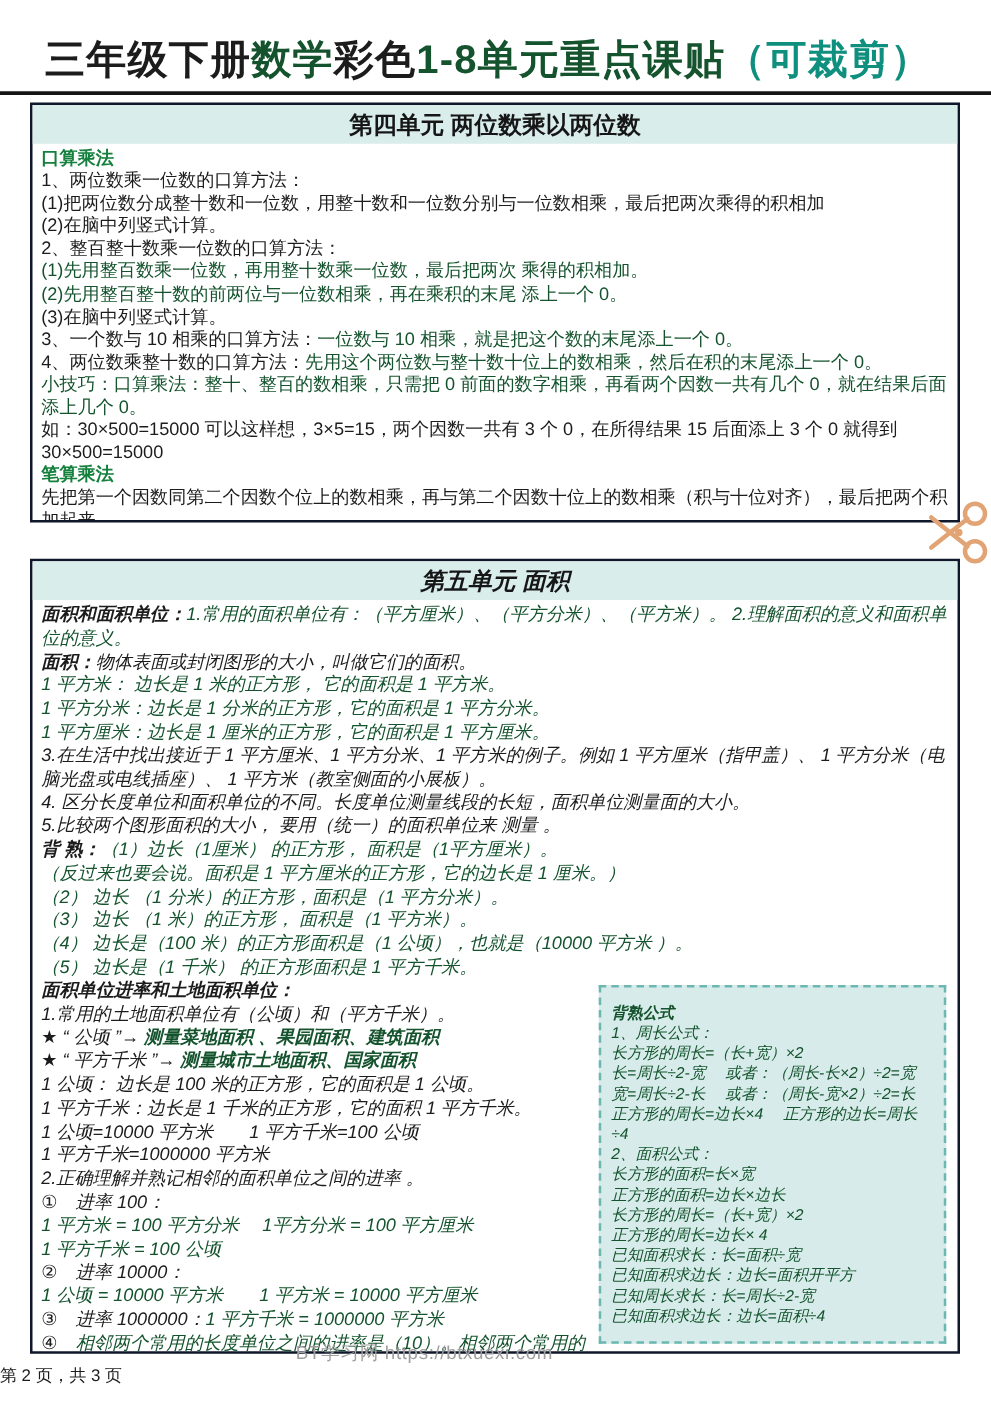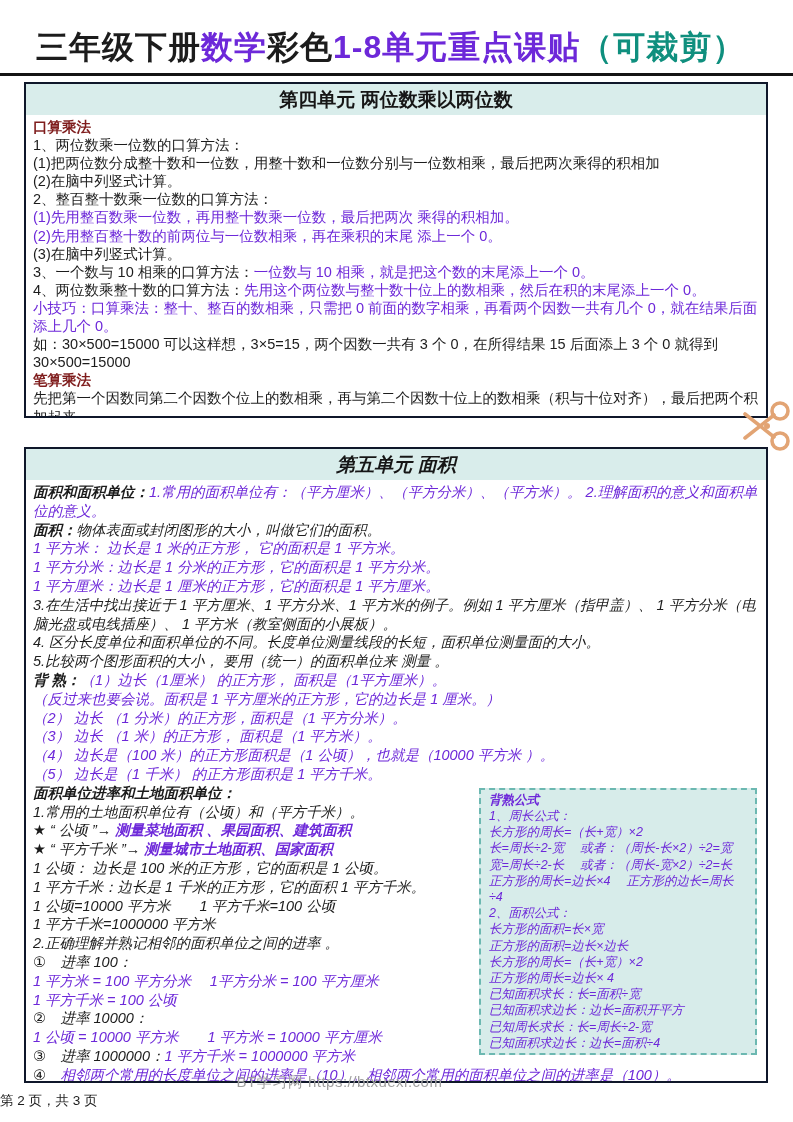--- a/index.html
+++ b/index.html
@@ -16,27 +16,27 @@
   .box2{top:447px;height:636px;font-style:italic;}
 
   .band{background:#d9edeb;text-align:center;font-size:19px;font-weight:700;color:#161616;
         padding:3px 0 2px 0;}
 
   .content{padding:3px 7px 0 7px;font-size:14.5px;line-height:18.1px;color:#1c1c1c;}
   .box2 .content{line-height:18.8px;}
   .line{white-space:normal;}
 
   .c-blk{color:#1c1c1c;}
-  .c-red{color:#6d28d9;}
-  .c-blue{color:#7f1d1d;font-weight:700;}
+  .c-red{color:#14532d;}
+  .c-blue{color:#15803d;font-weight:700;}
   .c-teal{color:#0f8f7e;margin-top:16px;}
   .b{font-weight:700;}
 
   .formula-box{float:right;width:278px;box-sizing:border-box;background:#d7ecea;
-               border:2px dashed #6cb8b1;padding:2px 8px;margin:4px 2px 4px 8px;
+               border:2px dashed #6cb8b1;padding:12px 8px;margin:4px 2px 4px 8px;
                font-size:12.5px;line-height:16.2px;color:#c2251a;}
 
   .scissors{position:absolute;left:740px;top:400px;width:52px;height:52px;}
 
   .watermark{position:absolute;top:1073px;left:0;width:679px;text-align:center;
              font-size:15px;color:#9f9f9f;letter-spacing:.5px;}
   .pageno{position:absolute;top:1092px;left:0;width:793px;text-align:left;
           font-size:13.5px;color:#1c1c1c;}
 </style>
 </head>

